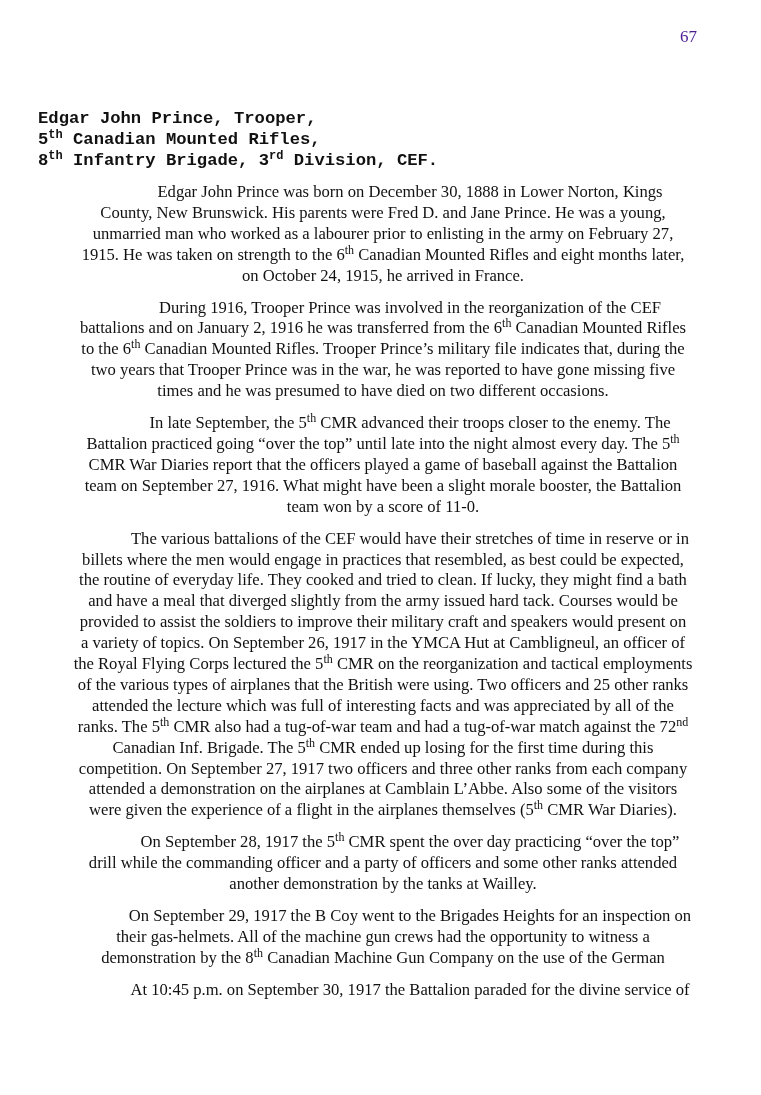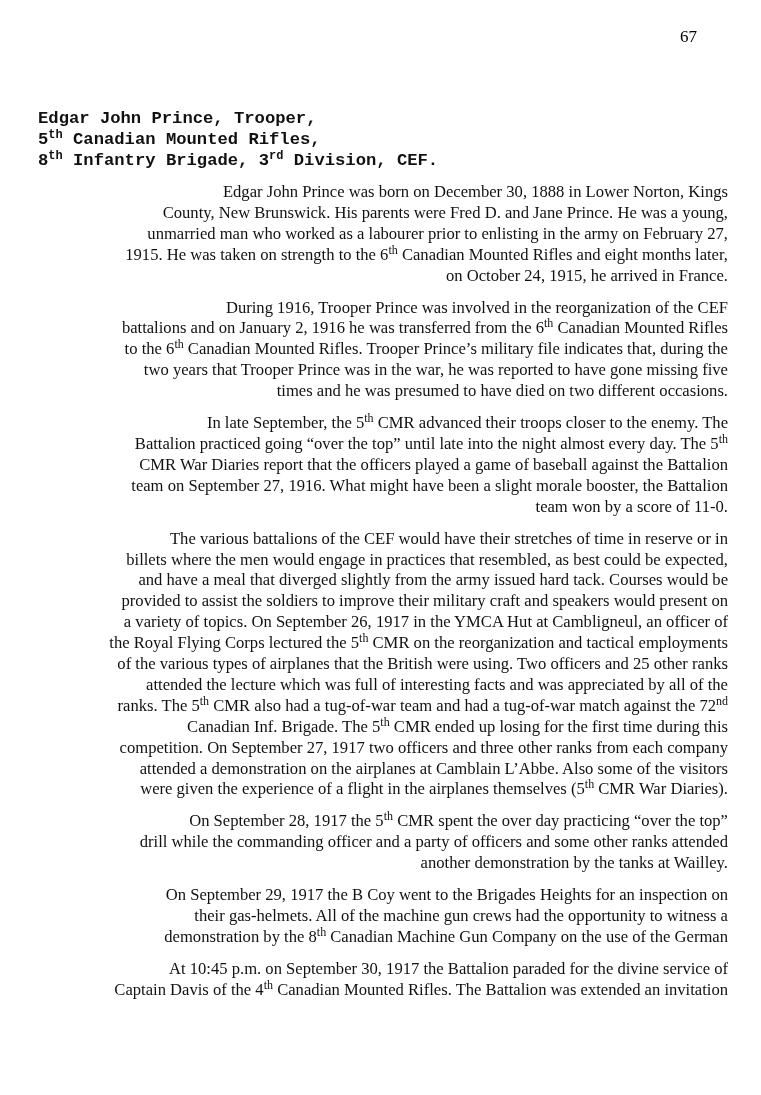--- a/index.html
+++ b/index.html
@@ -2,29 +2,29 @@
 <html><head>
 <meta charset="utf-8">
 <style>
   html, body { margin: 0; padding: 0; background: #ffffff; }
   body { width: 761px; height: 1095px; overflow: hidden; position: relative;
          font-family: "Liberation Serif", "DejaVu Serif", serif; color: #111111; }
   .page-number { position: absolute; top: 27px; left: 680px; font-size: 17px; color: #1a1aff; }
   .heading { position: absolute; top: 108px; left: 38px; font-weight: bold; font-size: 17.2px; line-height: 21px; }
   .heading div { white-space: nowrap; font-family: Liberation Mono, monospace; }
   .body-text { position: absolute; top: 182px; left: 38px; width: 690px; font-size: 16.6px; line-height: 20.9px; }
-  .para { margin: 0 0 11px 0; text-indent: 54px; text-align: right; }
+  .para { margin: 0 0 11px 0; text-indent: 54px; text-align: center; }
   .line { display: block; white-space: nowrap; }
   .para .line:not(:first-child) { text-indent: 0; }
   sup { font-size: 12px; line-height: 0; vertical-align: 6px; }
 </style>
 </head>
 <body>
 
-<div class="page-number" style="color: #000000;">67</div>
+<div class="page-number" style="color: #4c1d95;">67</div>
 
 <div class="heading" id="heading">
     <div><span>Edgar John Prince, Trooper,</span></div>
     <div><span>5</span><sup>th</sup><span> Canadian Mounted Rifles,</span></div>
     <div><span>8</span><sup>th</sup><span> Infantry Brigade, 3</span><sup>rd</sup><span> Division, CEF.</span></div>
   </div>
 
 <div class="body-text" id="body">
     <p class="para">
       <span class="line"><span>Edgar John Prince was born on December 30, 1888 in Lower Norton, Kings</span></span>
@@ -43,20 +43,21 @@
     <p class="para">
       <span class="line"><span>In late September, the 5</span><sup>th</sup><span> CMR advanced their troops closer to the enemy. The</span></span>
       <span class="line"><span>Battalion practiced going “over the top” until late into the night almost every day. The 5</span><sup>th</sup></span>
       <span class="line"><span>CMR War Diaries report that the officers played a game of baseball against the Battalion</span></span>
       <span class="line"><span>team on September 27, 1916. What might have been a slight morale booster, the Battalion</span></span>
       <span class="line"><span>team won by a score of 11-0.</span></span>
     </p>
     <p class="para">
       <span class="line"><span>The various battalions of the CEF would have their stretches of time in reserve or in</span></span>
       <span class="line"><span>billets where the men would engage in practices that resembled, as best could be expected,</span></span>
+      <span class="line"><span>the routine of everyday life. They cooked and tried to clean. If lucky, they might find a bath</span></span>
       <span class="line"><span>and have a meal that diverged slightly from the army issued hard tack. Courses would be</span></span>
       <span class="line"><span>provided to assist the soldiers to improve their military craft and speakers would present on</span></span>
       <span class="line"><span>a variety of topics. On September 26, 1917 in the YMCA Hut at Cambligneul, an officer of</span></span>
       <span class="line"><span>the Royal Flying Corps lectured the 5</span><sup>th</sup><span> CMR on the reorganization and tactical employments</span></span>
       <span class="line"><span>of the various types of airplanes that the British were using. Two officers and 25 other ranks</span></span>
       <span class="line"><span>attended the lecture which was full of interesting facts and was appreciated by all of the</span></span>
       <span class="line"><span>ranks. The 5</span><sup>th</sup><span> CMR also had a tug-of-war team and had a tug-of-war match against the 72</span><sup>nd</sup></span>
       <span class="line"><span>Canadian Inf. Brigade. The 5</span><sup>th</sup><span> CMR ended up losing for the first time during this</span></span>
       <span class="line"><span>competition. On September 27, 1917 two officers and three other ranks from each company</span></span>
       <span class="line"><span>attended a demonstration on the airplanes at Camblain L’Abbe. Also some of the visitors</span></span>
@@ -67,15 +68,14 @@
       <span class="line"><span>drill while the commanding officer and a party of officers and some other ranks attended</span></span>
       <span class="line"><span>another demonstration by the tanks at Wailley.</span></span>
     </p>
     <p class="para">
       <span class="line"><span>On September 29, 1917 the B Coy went to the Brigades Heights for an inspection on</span></span>
       <span class="line"><span>their gas-helmets. All of the machine gun crews had the opportunity to witness a</span></span>
       <span class="line"><span>demonstration by the 8</span><sup>th</sup><span> Canadian Machine Gun Company on the use of the German</span></span>
     </p>
     <p class="para">
       <span class="line"><span>At 10:45 p.m. on September 30, 1917 the Battalion paraded for the divine service of</span></span>
-      <span class="line"><span>Captain Davis of the 4</span><sup>th</sup><span> Canadian Mounted Rifles. The Battalion was extended an invitation</span></span>
     </p>
   </div>
 
 </body></html>

